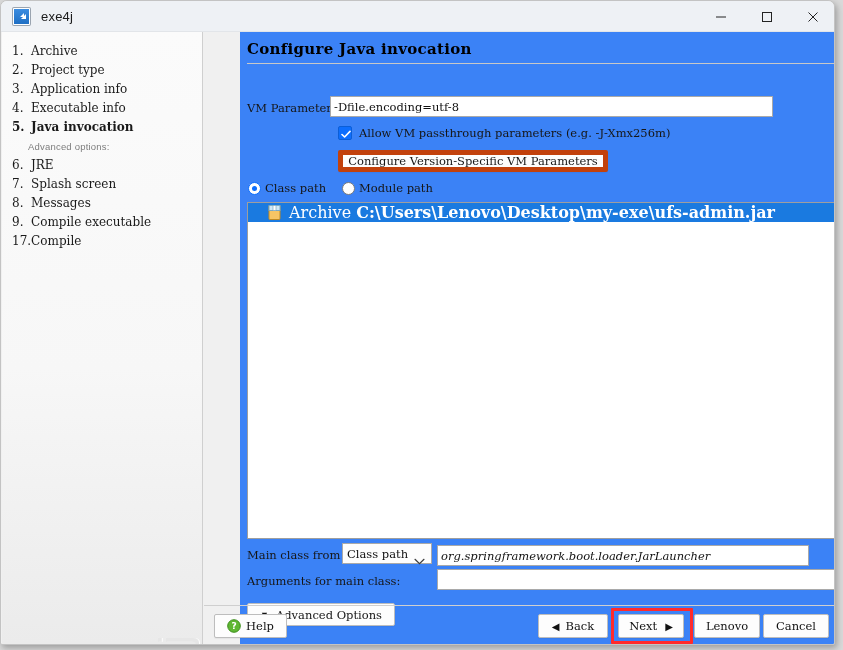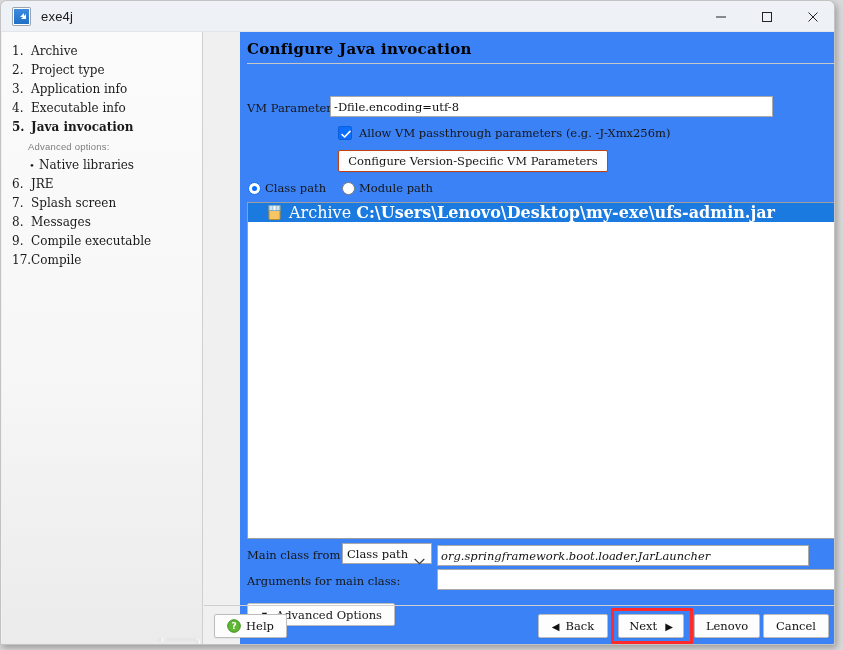--- a/index.html
+++ b/index.html
@@ -140,21 +140,21 @@
     border-radius: 2px;
     position: relative; flex: none;
   }
   .cbox svg { position: absolute; left: 2px; top: 3px; }
   #allow-row .lbl { margin-left: 7px; }
 
   #ver-btn {
     position: absolute; left: 98px; top: 118px;
     width: 270px; height: 22px;
     background: #fdfdfd;
-    border: 1px solid #c2410c;
+    border: 5px solid #c2410c;
     border-radius: 2px;
     display: flex; align-items: center; justify-content: center;
     box-shadow: 0 1px 1px rgba(0,0,0,0.04);
   }
 
   #radio-row { position: absolute; left: 8px; top: 149px; display: flex; align-items: center; }
   .radio {
     width: 13px; height: 13px; border-radius: 50%;
     border: 1px solid #7a7a7a; background: #fff;
     position: relative; flex: none;
@@ -314,21 +314,20 @@
   </div>
 
   <div id="sidebar">
     <ul id="steps">
       <li><span class="num">1.</span><span>Archive</span></li>
       <li><span class="num">2.</span><span>Project type</span></li>
       <li><span class="num">3.</span><span>Application info</span></li>
       <li><span class="num">4.</span><span>Executable info</span></li>
       <li class="current"><span class="num">5.</span><span>Java invocation</span></li>
       <li class="adv-head">Advanced options:</li>
-      <li class="sub"><span class="bullet">•</span><span>Native libraries</span></li>
       <li><span class="num">6.</span><span>JRE</span></li>
       <li><span class="num">7.</span><span>Splash screen</span></li>
       <li><span class="num">8.</span><span>Messages</span></li>
       <li><span class="num">9.</span><span>Compile executable</span></li>
       <li><span class="num">17.</span><span>Compile</span></li>
     </ul>
     <div id="watermark">exe4j</div>
   </div>
 
   <div id="main">

